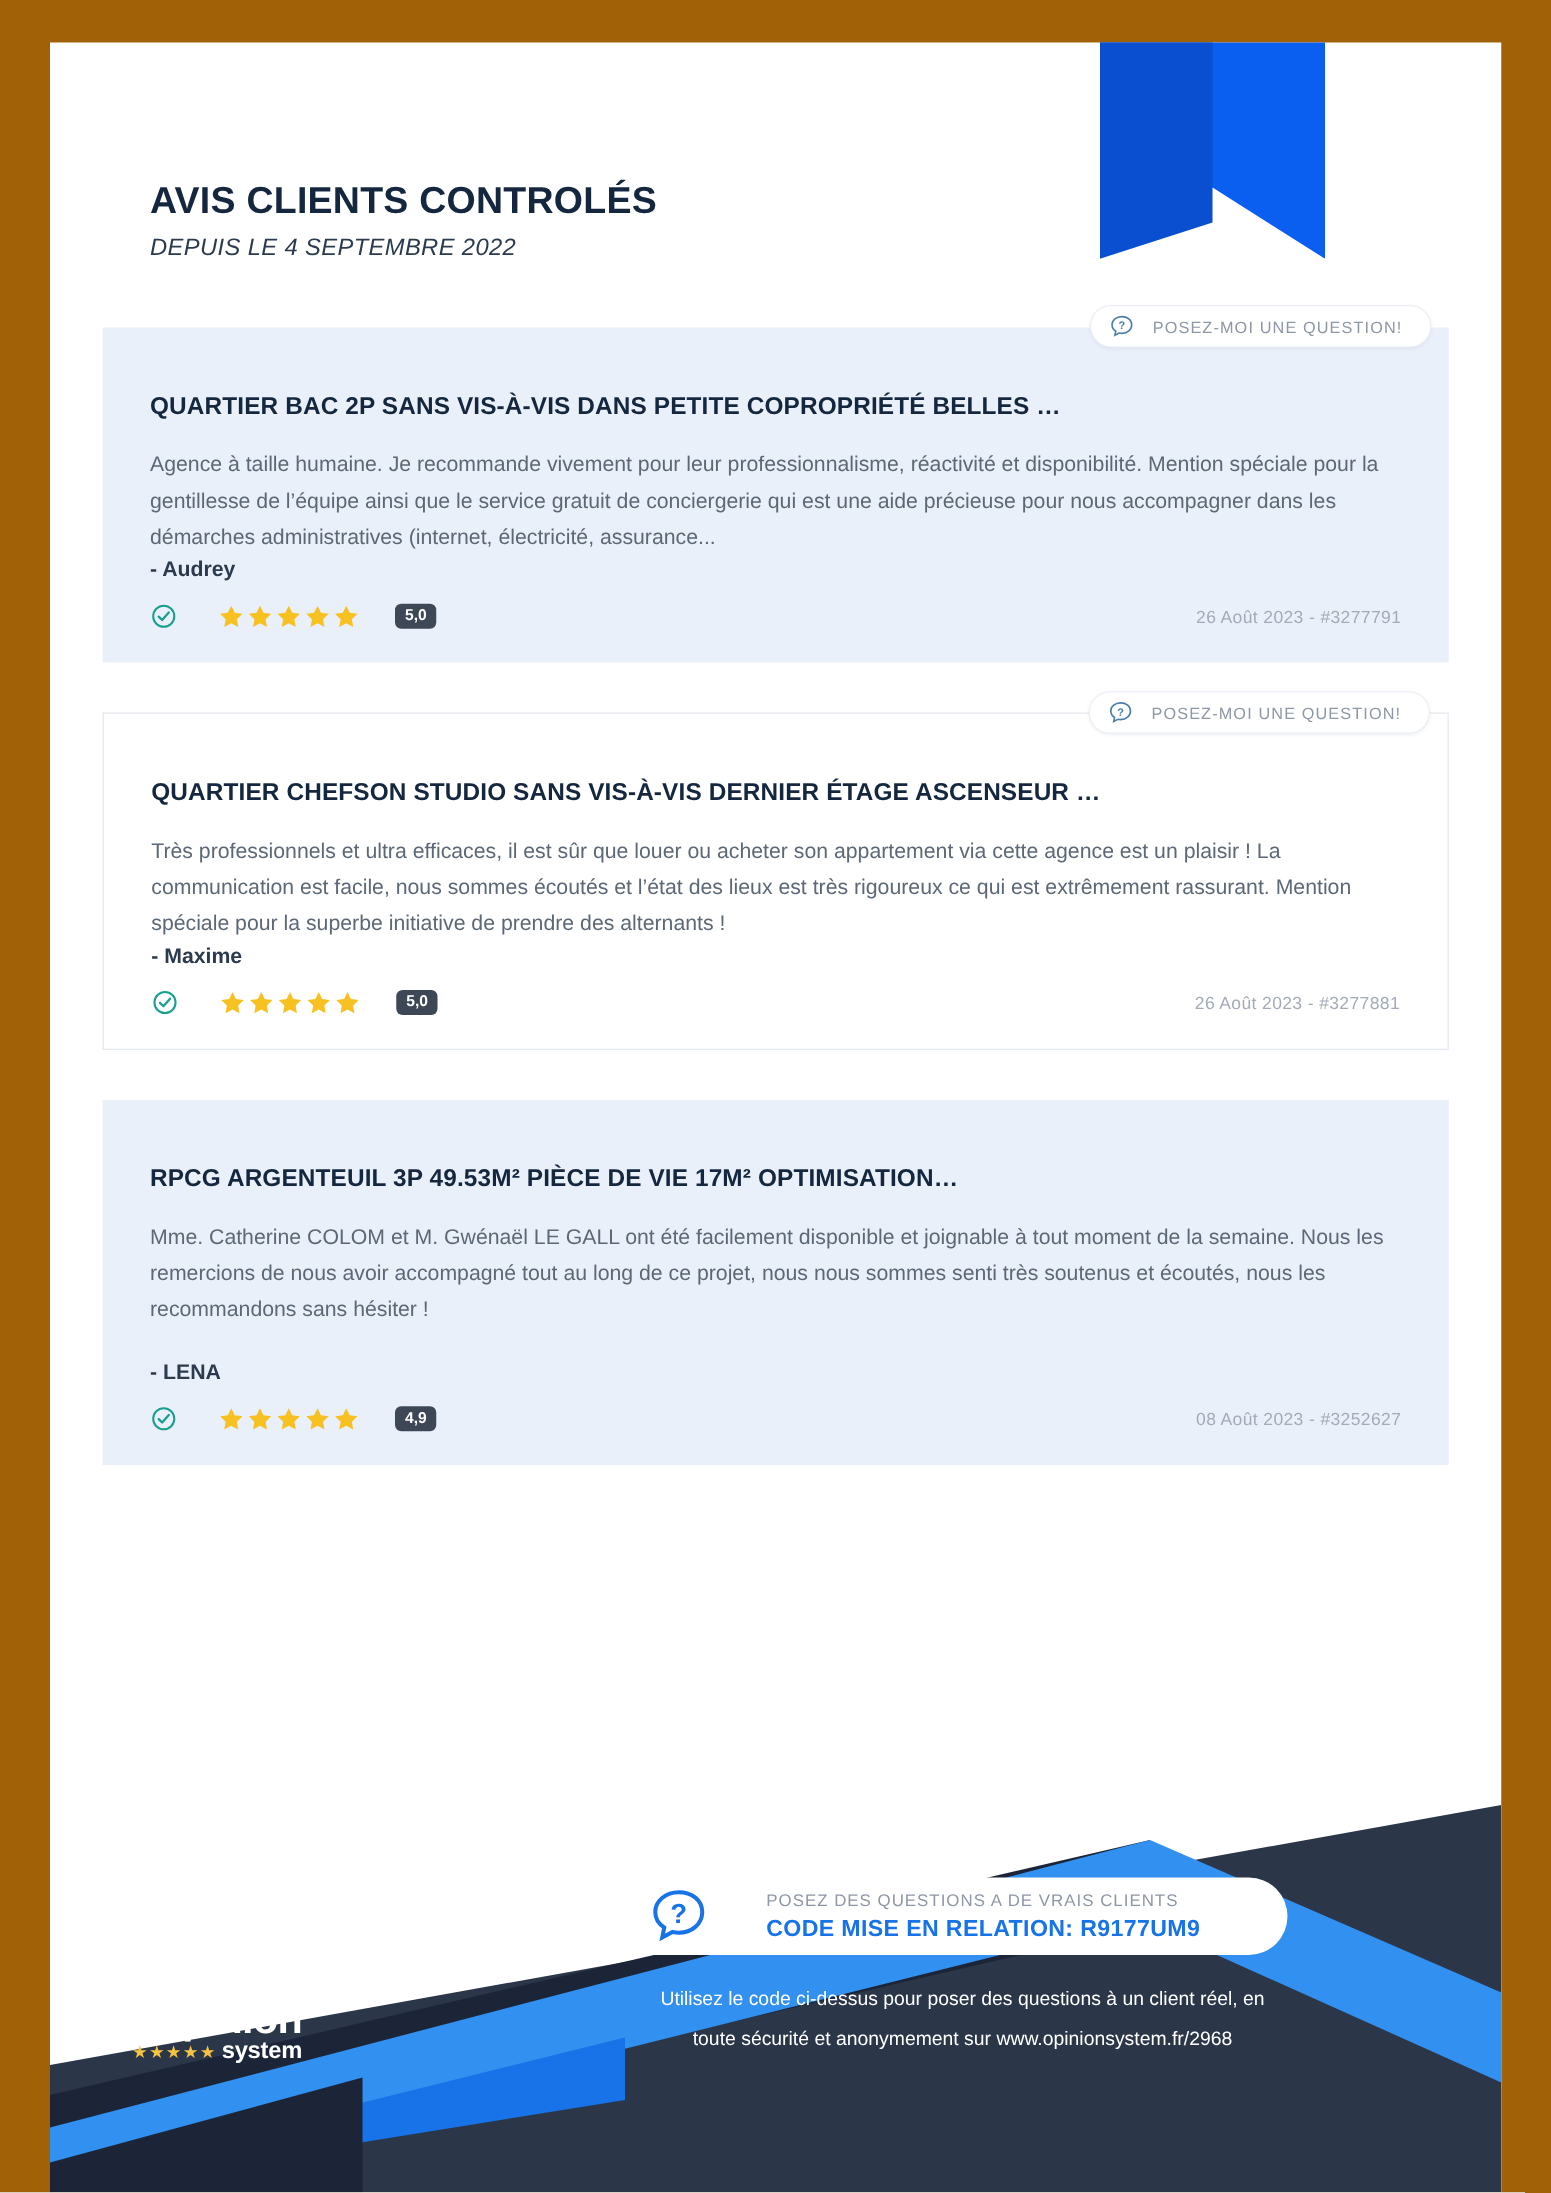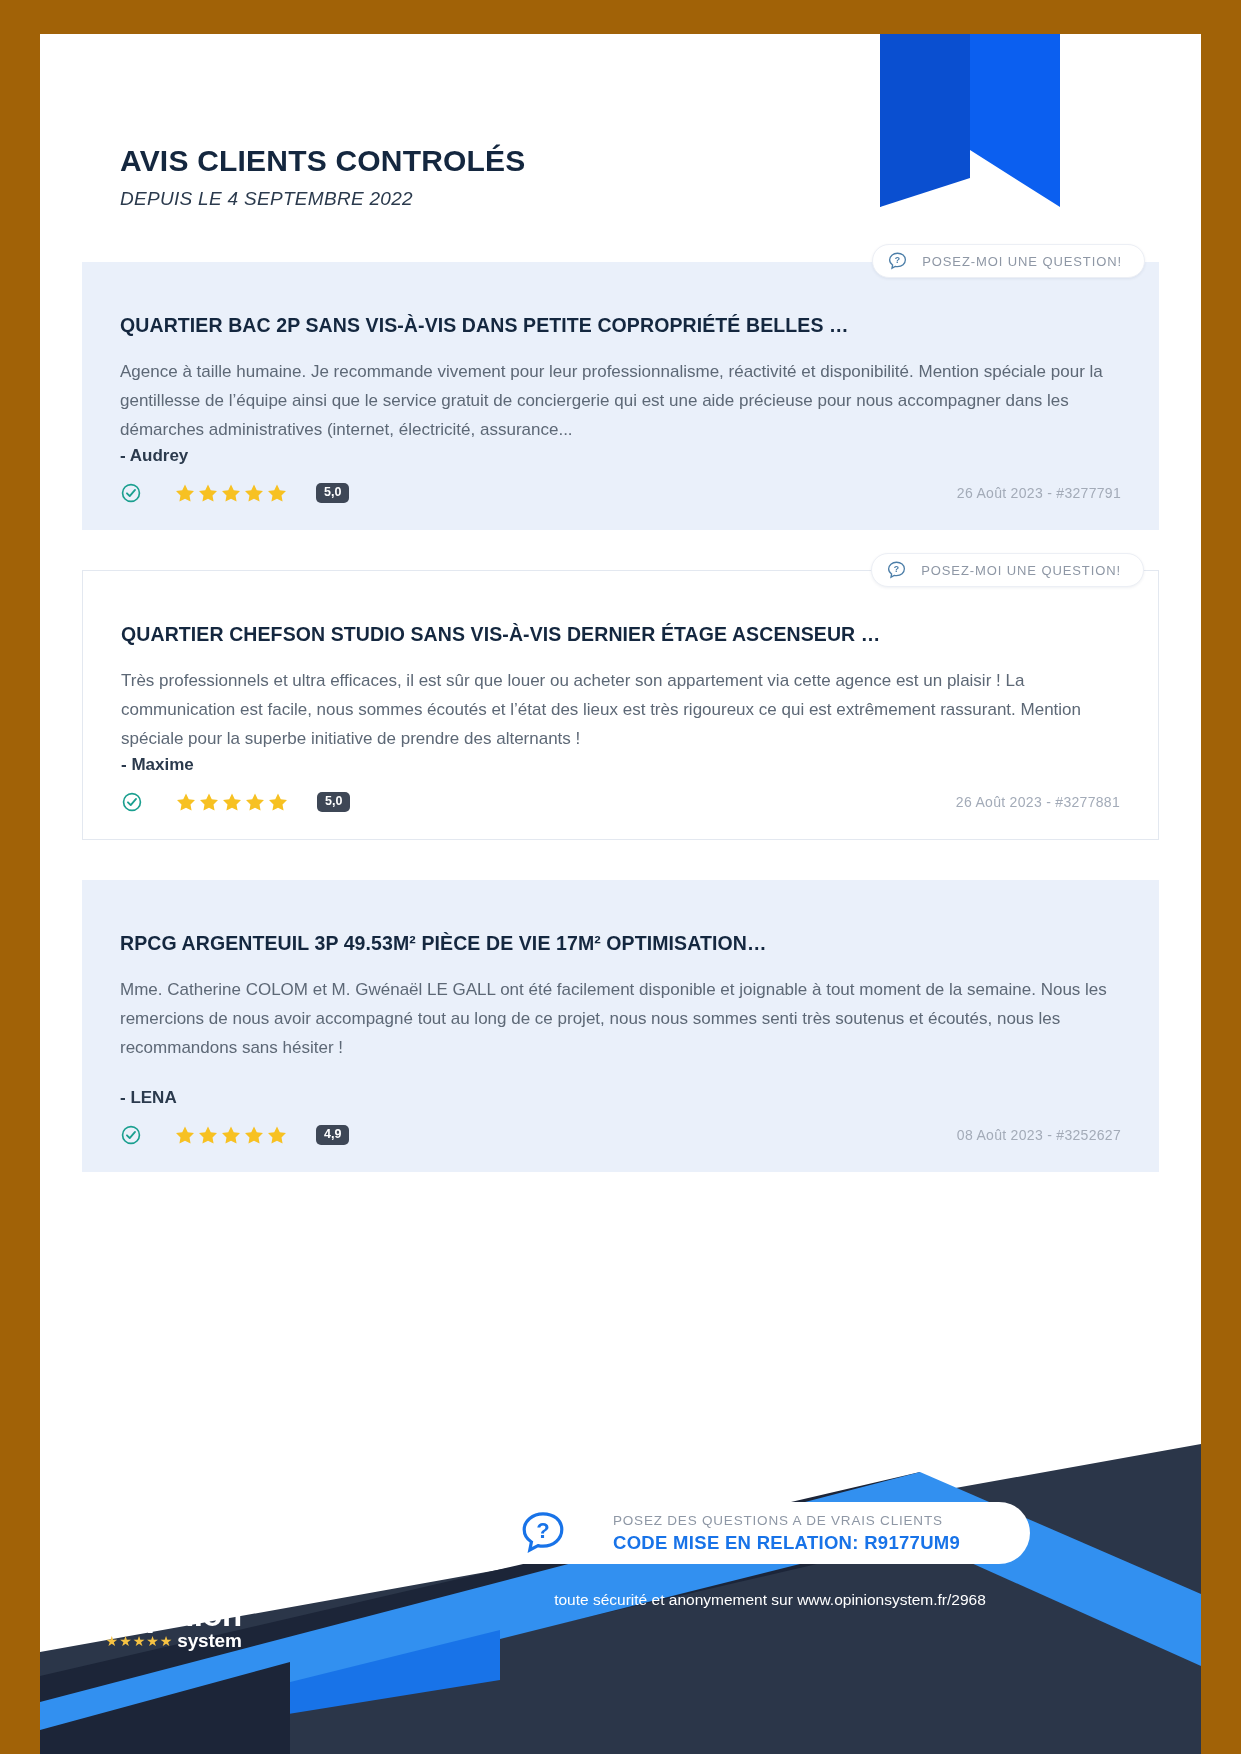--- a/index.html
+++ b/index.html
@@ -357,20 +357,21 @@
           <path d="M12 2.4c-5.2 0-9.4 3.5-9.4 7.9 0 2.5 1.4 4.8 3.6 6.2l-.8 4 4.1-2.2c.8.2 1.6.3 2.5.3 5.2 0 9.4-3.5 9.4-8.3S17.2 2.4 12 2.4z" fill="none" stroke="#1873e8" stroke-width="1.6"></path>
           <text x="12" y="14.6" font-size="11" font-weight="bold" fill="#1873e8" text-anchor="middle" font-family="Liberation Sans, sans-serif">?</text>
         </svg>
         <div class="texts">
           <div class="line1">POSEZ DES QUESTIONS A DE VRAIS CLIENTS</div>
           <div class="line2">CODE MISE EN RELATION: R9177UM9</div>
         </div>
       </div>
 
       <div class="footer-note">
+        <div>Utilisez le code ci-dessus pour poser des questions à un client réel, en</div>
         <div>toute sécurité et anonymement sur www.opinionsystem.fr/2968</div>
       </div>
 
       <div class="brand">
         <div class="brand-row">
           <svg width="40" height="40" viewBox="0 0 24 24">
             <circle cx="12" cy="12" r="10" fill="none" stroke="#ffffff" stroke-width="2.2"></circle>
             <path d="M7 12.2l3.2 3.2L17.2 8" fill="none" stroke="#ffffff" stroke-width="2.4" stroke-linecap="round" stroke-linejoin="round"></path>
           </svg>
           <span class="brand-word">opinion</span>

